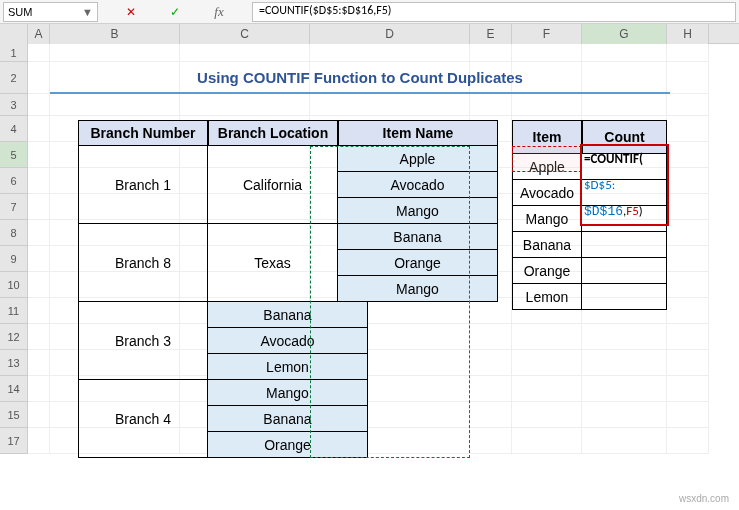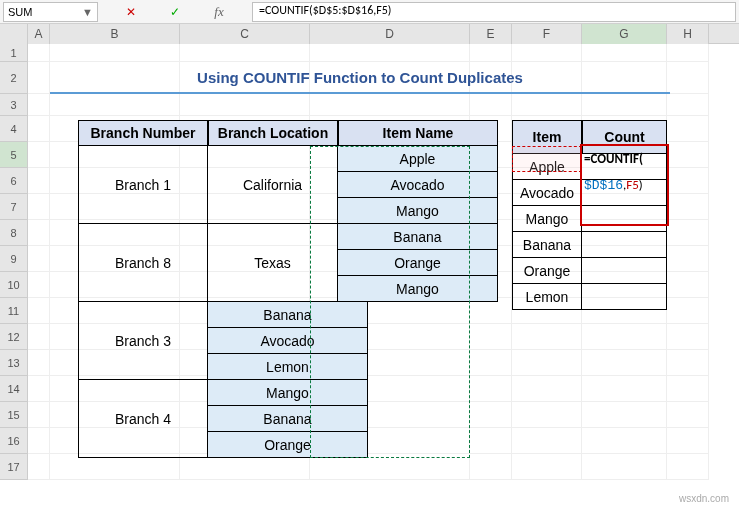--- a/index.html
+++ b/index.html
@@ -267,31 +267,20 @@
         <div class="cell c-A"></div>
         <div class="cell c-B"></div>
         <div class="cell c-C"></div>
         <div class="cell c-D"></div>
         <div class="cell c-E"></div>
         <div class="cell c-F"></div>
         <div class="cell c-G"></div>
         <div class="cell c-H"></div>
       </div>
     <div class="row">
-        <div class="row-h">16</div>
-        <div class="cell c-A"></div>
-        <div class="cell c-B"></div>
-        <div class="cell c-C"></div>
-        <div class="cell c-D"></div>
-        <div class="cell c-E"></div>
-        <div class="cell c-F"></div>
-        <div class="cell c-G"></div>
-        <div class="cell c-H"></div>
-      </div>
-    <div class="row">
         <div class="row-h">17</div>
         <div class="cell c-A"></div>
         <div class="cell c-B"></div>
         <div class="cell c-C"></div>
         <div class="cell c-D"></div>
         <div class="cell c-E"></div>
         <div class="cell c-F"></div>
         <div class="cell c-G"></div>
         <div class="cell c-H"></div>
       </div>
@@ -370,19 +359,20 @@
       <div class="st-row">
           <div class="st-f">Lemon</div>
           <div class="st-g"></div>
         </div>
     </div>
 
     <div class="f5-sel"></div>
     <div class="g5-active"></div>
     <div class="g5-content">
       <div class="l1">=COUNTIF(</div>
+      <div class="l2">$D$5:</div>
       <div class="l3"><span class="a">$D$16</span><span class="b">,</span><span class="c">F5</span><span class="d">)</span></div>
     </div>
 
   </div>
 </div>
 
 <div class="watermark">wsxdn.com</div>
 
 </body></html>

